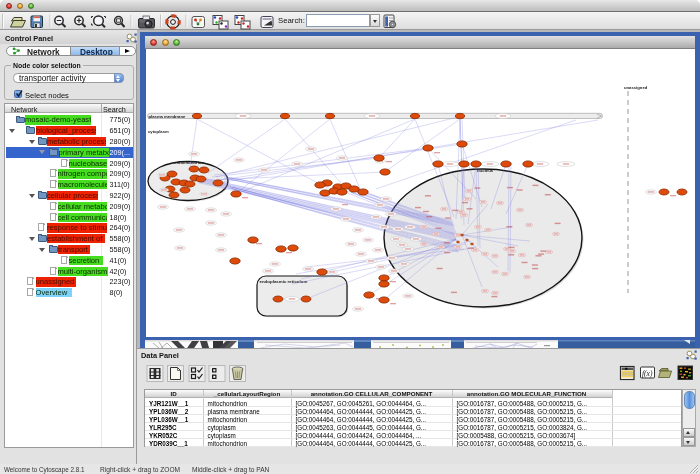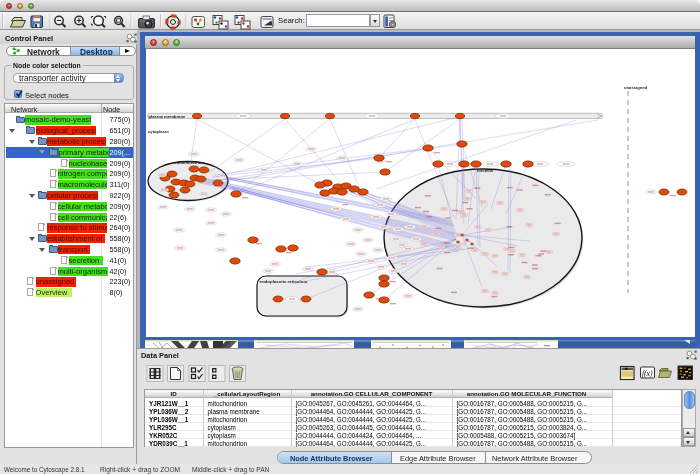--- a/index.html
+++ b/index.html
@@ -146,21 +146,21 @@
 
 <div class="abs" style="left:14px;top:90px;width:7.5px;height:7.5px;background:linear-gradient(#8ab4ec,#4a86dc);border:1px solid #4a6a9c;border-radius:1.5px"></div>
 <svg class="abs" style="left:14.5px;top:88.5px" width="9" height="9" viewBox="0 0 9 9">
       <path d="M1.5 4.5 L3.5 7 L7 1.5" fill="none" stroke="#123" stroke-width="1.4"></path>
     </svg>
 <div class="abs" style="left:25px;top:90.5px;font-size:7.6px;color:#111">Select nodes</div>
 
 <div class="abs" style="left:3.5px;top:103px;width:130.5px;height:345px;background:#fff;border:1px solid #9a9a9a"></div>
 <div class="abs" style="left:4.5px;top:104px;width:128.5px;height:8.5px;background:linear-gradient(#fbfbfb,#d4d4d4);border-bottom:1px solid #aaa"></div>
 <div class="abs" style="left:11px;top:104.5px;font-size:7.2px;color:#111">Network</div>
-<div class="abs" style="left:103px;top:104.5px;font-size:7.2px;color:#111">Node</div>
+<div class="abs" style="left:103px;top:104.5px;font-size:7.2px;color:#111">Search</div>
 <div class="abs" style="left:100.5px;top:104px;width:1px;height:8.5px;background:#aaa"></div>
 <div class="abs" style="left:4.5px;top:113px;width:128.5px;height:334px;overflow:hidden">
 <div class="abs" style="left:96px;top:0;width:1px;height:334px;background:#e8e8e8"></div>
 <div class="abs" style="left:1px;top:-113px;width:128px;height:334px">
         <div style="position:absolute;left:0;top:0">
           <div style="position:absolute;left:10.5px;top:116.6px;width:9px;height:6.5px;background:#7396c0;border:1px solid #3c5a80;border-radius:1px"></div>
           <div style="position:absolute;left:10.5px;top:115.6px;width:4px;height:2px;background:#7396c0;border:1px solid #3c5a80;border-bottom:none;border-radius:1px 1px 0 0"></div>
           <div style="position:absolute;left:19.5px;top:115.3px;width:66px;height:9.3px;background:#46dd1e;color:#0c2a02;font-size:7.6px;line-height:9.3px;white-space:nowrap;overflow:hidden">mosaic-demo-yeast</div>
           <div style="position:absolute;left:104px;top:115.3px;height:8.9px;color:#111;font-size:7.2px;line-height:9.3px;white-space:nowrap">775(0)</div>
           <div style="position:absolute;left:3.5px;top:128.7px;width:0;height:0;border-left:3.5px solid transparent;border-right:3.5px solid transparent;border-top:4.5px solid #555"></div>
@@ -196,21 +196,21 @@
           <div style="position:absolute;left:32px;top:191.2px;width:4px;height:2px;background:#7396c0;border:1px solid #3c5a80;border-bottom:none;border-radius:1px 1px 0 0"></div>
           <div style="position:absolute;left:41.5px;top:190.9px;width:51px;height:9.3px;background:#ee2200;color:#4a0e00;font-size:7.6px;line-height:9.3px;white-space:nowrap;overflow:hidden">cellular process</div>
           <div style="position:absolute;left:104px;top:190.9px;height:8.9px;color:#111;font-size:7.2px;line-height:9.3px;white-space:nowrap">922(0)</div>
           <div style="position:absolute;left:44px;top:201.8px;width:6px;height:8px;background:#fff;border:1px solid #a8a8a8"></div>
           <div style="position:absolute;left:49px;top:201.8px;width:2px;height:2px;background:#d8d8d8;border-left:1px solid #9a9a9a;border-bottom:1px solid #9a9a9a"></div>
           <div style="position:absolute;left:52px;top:201.7px;width:49px;height:9.3px;background:#46dd1e;color:#0c2a02;font-size:7.6px;line-height:9.3px;white-space:nowrap;overflow:hidden">cellular metabo</div>
           <div style="position:absolute;left:104px;top:201.7px;height:8.9px;color:#111;font-size:7.2px;line-height:9.3px;white-space:nowrap">209(0)</div>
           <div style="position:absolute;left:44px;top:212.6px;width:6px;height:8px;background:#fff;border:1px solid #a8a8a8"></div>
           <div style="position:absolute;left:49px;top:212.6px;width:2px;height:2px;background:#d8d8d8;border-left:1px solid #9a9a9a;border-bottom:1px solid #9a9a9a"></div>
           <div style="position:absolute;left:52px;top:212.5px;width:49px;height:9.3px;background:#46dd1e;color:#0c2a02;font-size:7.6px;line-height:9.3px;white-space:nowrap;overflow:hidden">cell communicat</div>
-          <div style="position:absolute;left:104px;top:212.5px;height:8.9px;color:#111;font-size:7.2px;line-height:9.3px;white-space:nowrap">22(6)</div>
+          <div style="position:absolute;left:104px;top:212.5px;height:8.9px;color:#111;font-size:7.2px;line-height:9.3px;white-space:nowrap">18(0)</div>
           <div style="position:absolute;left:32.5px;top:223.4px;width:6px;height:8px;background:#fff;border:1px solid #a8a8a8"></div>
           <div style="position:absolute;left:37.5px;top:223.4px;width:2px;height:2px;background:#d8d8d8;border-left:1px solid #9a9a9a;border-bottom:1px solid #9a9a9a"></div>
           <div style="position:absolute;left:41.5px;top:223.3px;width:60px;height:9.3px;background:#ee2200;color:#4a0e00;font-size:7.6px;line-height:9.3px;white-space:nowrap;overflow:hidden">response to stimul</div>
           <div style="position:absolute;left:104px;top:223.3px;height:8.9px;color:#111;font-size:7.2px;line-height:9.3px;white-space:nowrap">264(0)</div>
           <div style="position:absolute;left:23.5px;top:236.7px;width:0;height:0;border-left:3.5px solid transparent;border-right:3.5px solid transparent;border-top:4.5px solid #555"></div>
           <div style="position:absolute;left:32px;top:235.4px;width:9px;height:6.5px;background:#7396c0;border:1px solid #3c5a80;border-radius:1px"></div>
           <div style="position:absolute;left:32px;top:234.4px;width:4px;height:2px;background:#7396c0;border:1px solid #3c5a80;border-bottom:none;border-radius:1px 1px 0 0"></div>
           <div style="position:absolute;left:41.5px;top:234.1px;width:58px;height:9.3px;background:#ee2200;color:#4a0e00;font-size:7.6px;line-height:9.3px;white-space:nowrap;overflow:hidden">establishment of lo</div>
           <div style="position:absolute;left:104px;top:234.1px;height:8.9px;color:#111;font-size:7.2px;line-height:9.3px;white-space:nowrap">558(0)</div>
           <div style="position:absolute;left:33.5px;top:247.5px;width:0;height:0;border-left:3.5px solid transparent;border-right:3.5px solid transparent;border-top:4.5px solid #555"></div>
@@ -225,21 +225,21 @@
           <div style="position:absolute;left:44px;top:266.6px;width:6px;height:8px;background:#fff;border:1px solid #a8a8a8"></div>
           <div style="position:absolute;left:49px;top:266.6px;width:2px;height:2px;background:#d8d8d8;border-left:1px solid #9a9a9a;border-bottom:1px solid #9a9a9a"></div>
           <div style="position:absolute;left:52px;top:266.5px;width:50px;height:9.3px;background:#46dd1e;color:#0c2a02;font-size:7.6px;line-height:9.3px;white-space:nowrap;overflow:hidden">multi-organism pre</div>
           <div style="position:absolute;left:104px;top:266.5px;height:8.9px;color:#111;font-size:7.2px;line-height:9.3px;white-space:nowrap">42(0)</div>
           <div style="position:absolute;left:21.5px;top:277.4px;width:6px;height:8px;background:#fff;border:1px solid #a8a8a8"></div>
           <div style="position:absolute;left:26.5px;top:277.4px;width:2px;height:2px;background:#d8d8d8;border-left:1px solid #9a9a9a;border-bottom:1px solid #9a9a9a"></div>
           <div style="position:absolute;left:30px;top:277.3px;width:40px;height:9.3px;background:#ee2200;color:#4a0e00;font-size:7.6px;line-height:9.3px;white-space:nowrap;overflow:hidden">unassigned</div>
           <div style="position:absolute;left:104px;top:277.3px;height:8.9px;color:#111;font-size:7.2px;line-height:9.3px;white-space:nowrap">223(0)</div>
           <div style="position:absolute;left:21.5px;top:288.2px;width:6px;height:8px;background:#fff;border:1px solid #a8a8a8"></div>
           <div style="position:absolute;left:26.5px;top:288.2px;width:2px;height:2px;background:#d8d8d8;border-left:1px solid #9a9a9a;border-bottom:1px solid #9a9a9a"></div>
-          <div style="position:absolute;left:30px;top:288.1px;width:36px;height:9.3px;background:#bef264;color:#0c2a02;font-size:7.6px;line-height:9.3px;white-space:nowrap;overflow:hidden">Overview</div>
+          <div style="position:absolute;left:30px;top:288.1px;width:36px;height:9.3px;background:#7dd3fc;color:#0c2a02;font-size:7.6px;line-height:9.3px;white-space:nowrap;overflow:hidden">Overview</div>
           <div style="position:absolute;left:104px;top:288.1px;height:8.9px;color:#111;font-size:7.2px;line-height:9.3px;white-space:nowrap">8(0)</div>
         </div>
       </div>
 </div>
 
 <div class="abs" style="left:137px;top:30px;width:563px;height:318px;background:#b8b8b8"></div>
 <div class="abs" style="left:140px;top:32px;width:560px;height:316px;background:#3a62ae"></div>
 <div class="abs" style="left:145px;top:36px;width:550px;height:13px;background:linear-gradient(#e2e2e2,#ababab);border-bottom:1px solid #808080"></div>
 <div class="abs" style="left:150.2px;top:38.8px;width:7px;height:7px;border-radius:50%;background:radial-gradient(circle at 50% 30%,#ff9a90,#e43c30 60%,#a01810);border:0.5px solid #8a2018"></div>
 <div class="abs" style="left:161.5px;top:38.8px;width:7px;height:7px;border-radius:50%;background:radial-gradient(circle at 50% 30%,#ffe9a0,#f0a434 60%,#b06a10);border:0.5px solid #9a6a18"></div>
@@ -791,27 +791,20 @@
     </div>
 
 <div class="abs" style="left:682px;top:389px;width:14px;height:58px;background:#ececec;border:1px solid #aaa"></div>
 <div class="abs" style="left:683.5px;top:391px;width:11px;height:18px;background:linear-gradient(90deg,#9cc2ee,#5590dc,#9cc2ee);border-radius:5px;border:1px solid #6a88b8"></div>
 <div class="abs" style="left:683px;top:428px;width:12px;height:9px;background:linear-gradient(#fafafa,#ccc);border:1px solid #999"></div>
 <div class="abs" style="left:686.2px;top:431px;width:0;height:0;border-left:2.8px solid transparent;border-right:2.8px solid transparent;border-bottom:3.5px solid #333"></div>
 <div class="abs" style="left:683px;top:437px;width:12px;height:9px;background:linear-gradient(#fafafa,#ccc);border:1px solid #999"></div>
 <div class="abs" style="left:686.2px;top:440.5px;width:0;height:0;border-left:2.8px solid transparent;border-right:2.8px solid transparent;border-top:3.5px solid #333"></div>
 
 <div class="abs" style="left:0;top:464px;width:700px;height:10px;background:#e6e6e6"></div>
-<div class="abs" style="left:277px;top:450.5px;width:315px;height:13px;background:#f6f6f6;border:1px solid #8e8e8e;border-radius:6.5px;overflow:hidden">
-  <div class="abs" style="left:0;top:0;width:114px;height:13px;background:linear-gradient(#cfe2f6,#9cc2ee);border-right:1px solid #8e8e8e"></div>
-  <div class="abs" style="left:114px;top:0;width:94px;height:13px;border-right:1px solid #8e8e8e"></div>
-  <span class="abs" style="left:12px;top:2px;font-size:7.4px;font-weight:bold;color:#16365c">Node Attribute Browser</span>
-  <span class="abs" style="left:122px;top:2px;font-size:7.4px;color:#222">Edge Attribute Browser</span>
-  <span class="abs" style="left:214px;top:2px;font-size:7.4px;color:#222">Network Attribute Browser</span>
-</div>
 
 <svg class="abs" style="left:687px;top:462px" width="12" height="12" viewBox="0 0 12 12">
 <g stroke="#b0b0b0" stroke-width="1">
 <line x1="3" y1="11" x2="11" y2="3"></line>
         <line x1="6" y1="11" x2="11" y2="6"></line>
         <line x1="9" y1="11" x2="11" y2="9"></line>
 </g>
 <g stroke="#f8f8f8" stroke-width="0.7">
 <line x1="4" y1="11" x2="11" y2="4"></line>
         <line x1="7" y1="11" x2="11" y2="7"></line>

